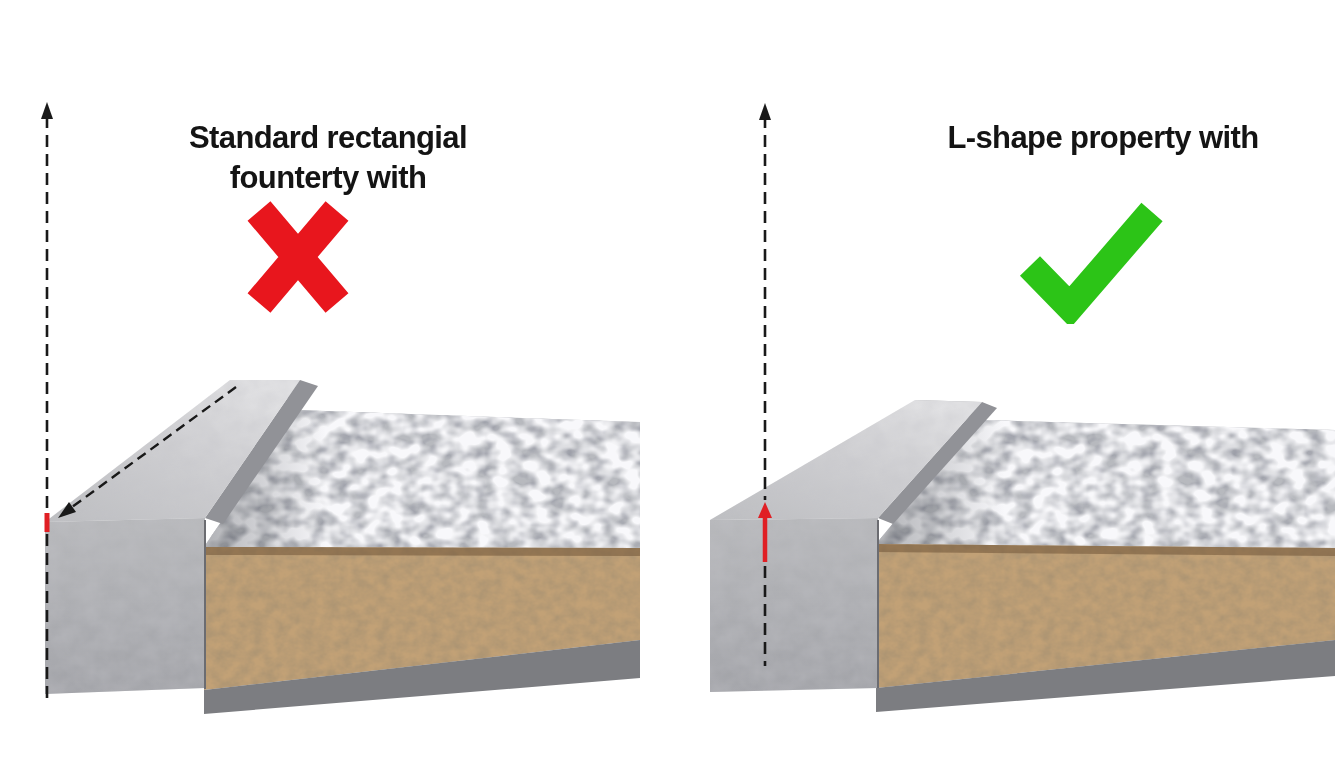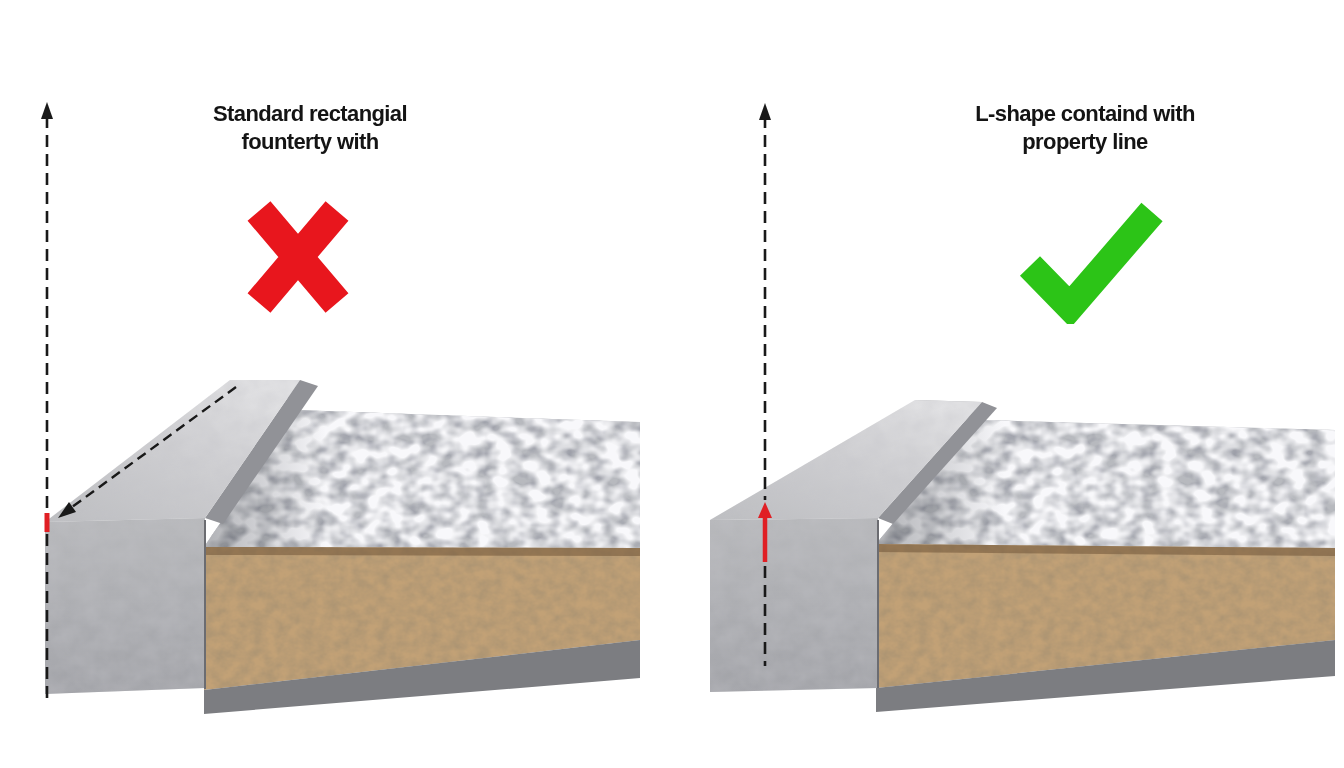--- a/index.html
+++ b/index.html
@@ -12,24 +12,24 @@
     font-family: "Liberation Sans", sans-serif;
   }
   .canvas {
     position: relative;
     width: 1344px;
     height: 768px;
     background: #ffffff;
   }
   .panel-title {
     position: absolute;
-    margin: 0;
+    margin: 18px;
     text-align: center;
     font-weight: 700;
-    font-size: 22px;
+    font-size: 31px;
     line-height: 1.28;
     letter-spacing: -0.6px;
     color: #141414;
     z-index: 5;
   }
   .panel-title span { display: block; }
   #title-left  { left: 90px;  top: 100px; width: 440px; }
   #title-right { left: 868px; top: 100px; width: 434px; }
   .verdict-icon { position: absolute; z-index: 5; }
   #cross-icon { left: 246px;  top: 198px; }
@@ -122,22 +122,21 @@
       <line x1="7" y1="16" x2="7" y2="600" stroke-width="2.6" stroke-dasharray="12 7"></line>
       <polygon points="7,2 1,19 13,19" fill="#191919" stroke="none"></polygon>
       <line x1="196" y1="287" x2="28" y2="410" stroke-width="2.4" stroke-dasharray="10 6"></line>
       <polygon points="18,418 29,402 36,412" fill="#191919" stroke="none"></polygon>
     </g>
 
     <line x1="7" y1="413" x2="7" y2="432" stroke-width="5" stroke="#e01f24"></line>
   </svg>
 
   <h2 class="panel-title" id="title-right">
-    <span>L-shape containd with</span>
-    <span>property line</span>
+    <span>L-shape property with</span>
   </h2>
 
   <svg class="verdict-icon" id="check-icon" width="148" height="124" viewBox="0 0 148 124">
     <path d="M14 66 L54 107 L136 12" fill="none" stroke-width="28" stroke-linecap="butt" stroke-linejoin="miter" stroke="#2cc417"></path>
   </svg>
 
   <svg class="illus" id="illus-right" width="632" height="618" viewBox="0 0 632 618">
 
     <g>
       <polygon points="171,444 273,320 630,330 630,448" fill="#b7b9be"></polygon>

